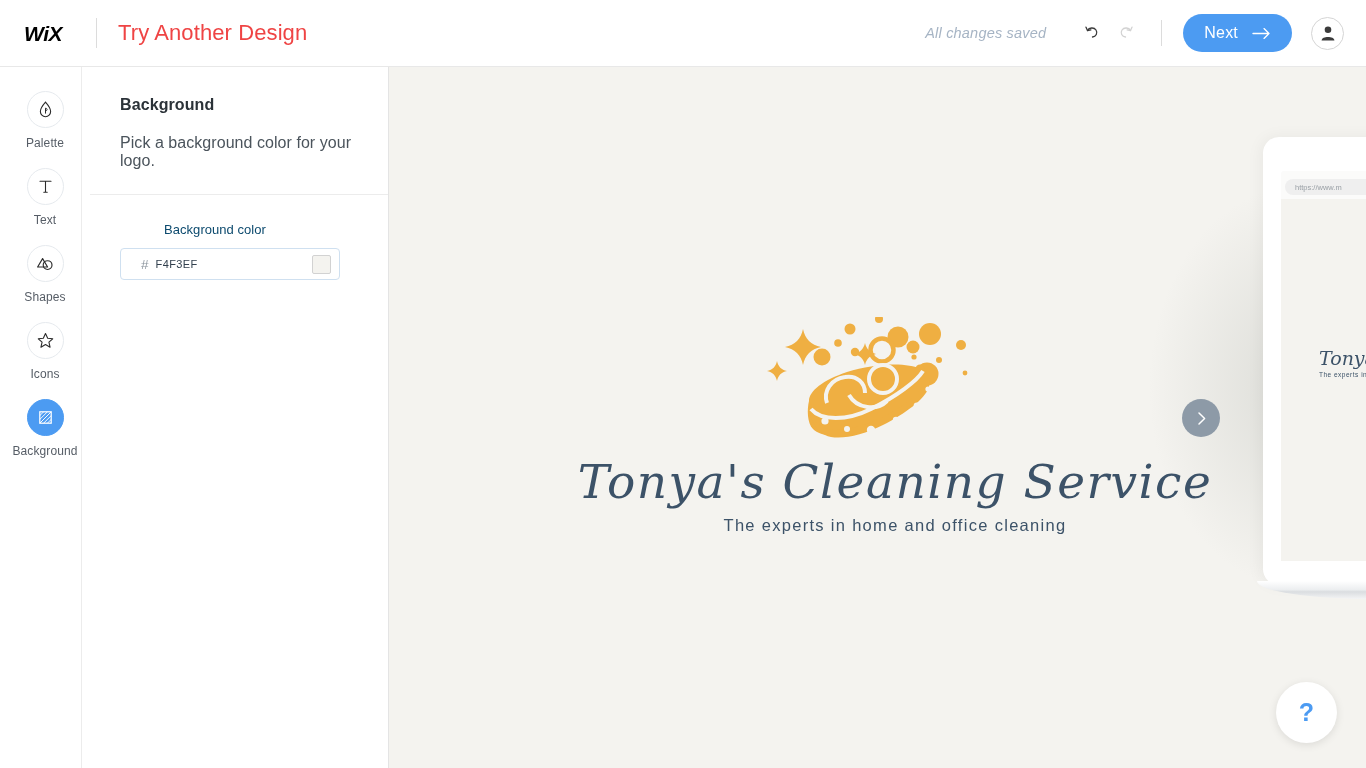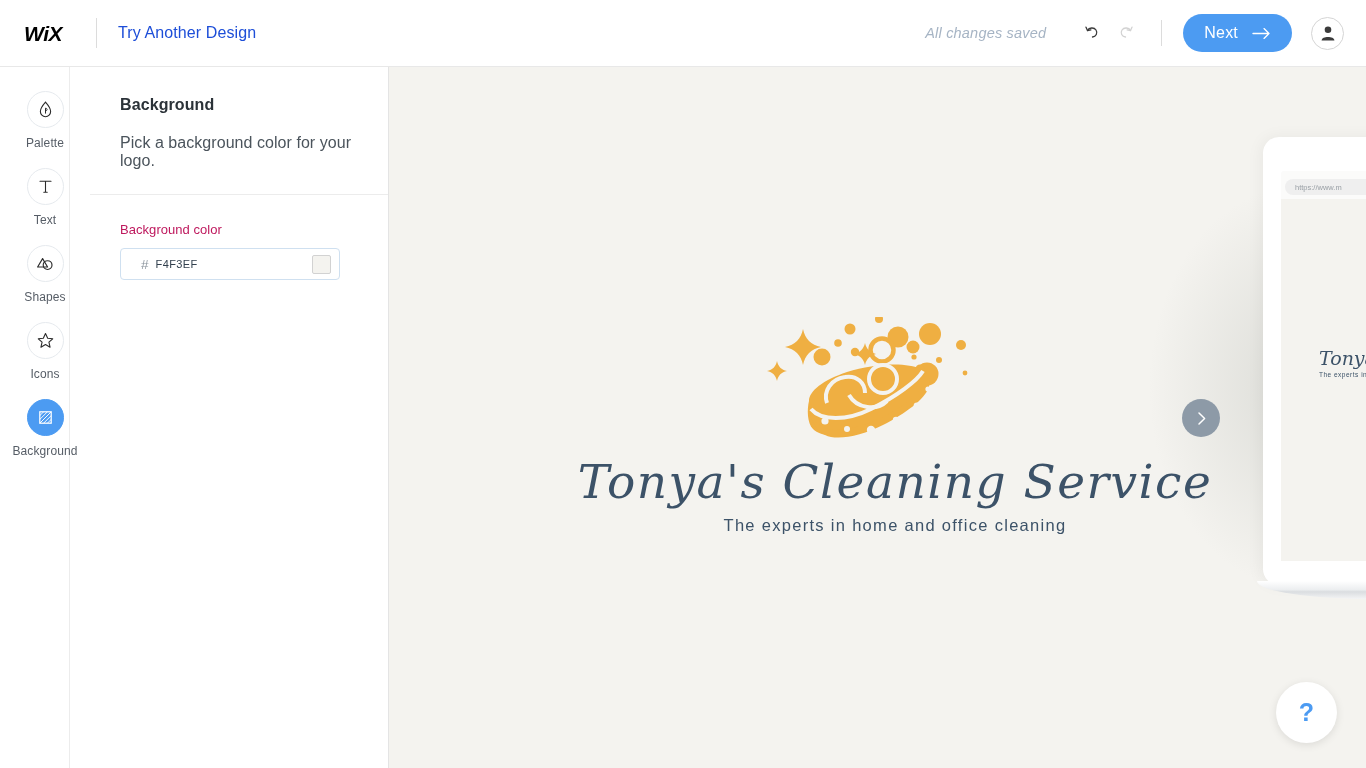--- a/index.html
+++ b/index.html
@@ -23,21 +23,21 @@
     margin-left: 24px;
     width: 52px; height: 26px;
     display: flex; align-items: flex-end; justify-content: center;
   }
   .header-divider-v {
     width: 1px; height: 30px;
     background: #dcdcdc;
     margin-left: 20px; margin-right: 21px;
   }
   .header-title {
-    font-size: 16px; color: #1d4ed8;
+    font-size: 22px; color: #ef4444;
     letter-spacing: 0.1px;
   }
   .header-right {
     margin-left: auto; margin-right: 22px;
     display: flex; align-items: center;
   }
   .saved-text {
     font-size: 14.5px; color: #a6b4c4;
     letter-spacing: 0.2px;
     margin-right: 29px;
@@ -69,21 +69,21 @@
     border-radius: 50%;
     border: 1px solid #d5d5d5;
     margin-left: 19px;
     display: flex; align-items: center; justify-content: center;
     cursor: pointer; background: #fff;
   }
 
   
   .sidebar {
     position: absolute; top: 67px; left: 0;
-    width: 70px; height: 701px;
+    width: 82px; height: 701px;
     background: #ffffff;
     border-right: 1px solid #ececec;
     padding-top: 24px;
   }
   .side-item {
     width: 90px;
     margin-bottom: 18px;
     display: flex; flex-direction: column; align-items: center;
     cursor: pointer;
   }
@@ -122,22 +122,23 @@
     margin-top: 20px;
     font-size: 16px; color: #4b545c;
     letter-spacing: 0.05px;
   }
   .panel-rule {
     margin-top: 24px;
     height: 1px; background: #ececec;
   }
   .panel-body { padding: 27px 30px 0 30px; }
   .field-label {
-    font-size: 13px; color: #be185d;
+    font-size: 13px; color: #0c4a6e;
     letter-spacing: 0.05px;
+    margin-left: 44px;
   }
   .color-input {
     margin-top: 11px;
     width: 220px; height: 32px;
     border: 1px solid #cfe0f0;
     border-radius: 4px;
     background: #ffffff;
     display: flex; align-items: center;
     padding: 0 8px 0 20px;
     cursor: text;

